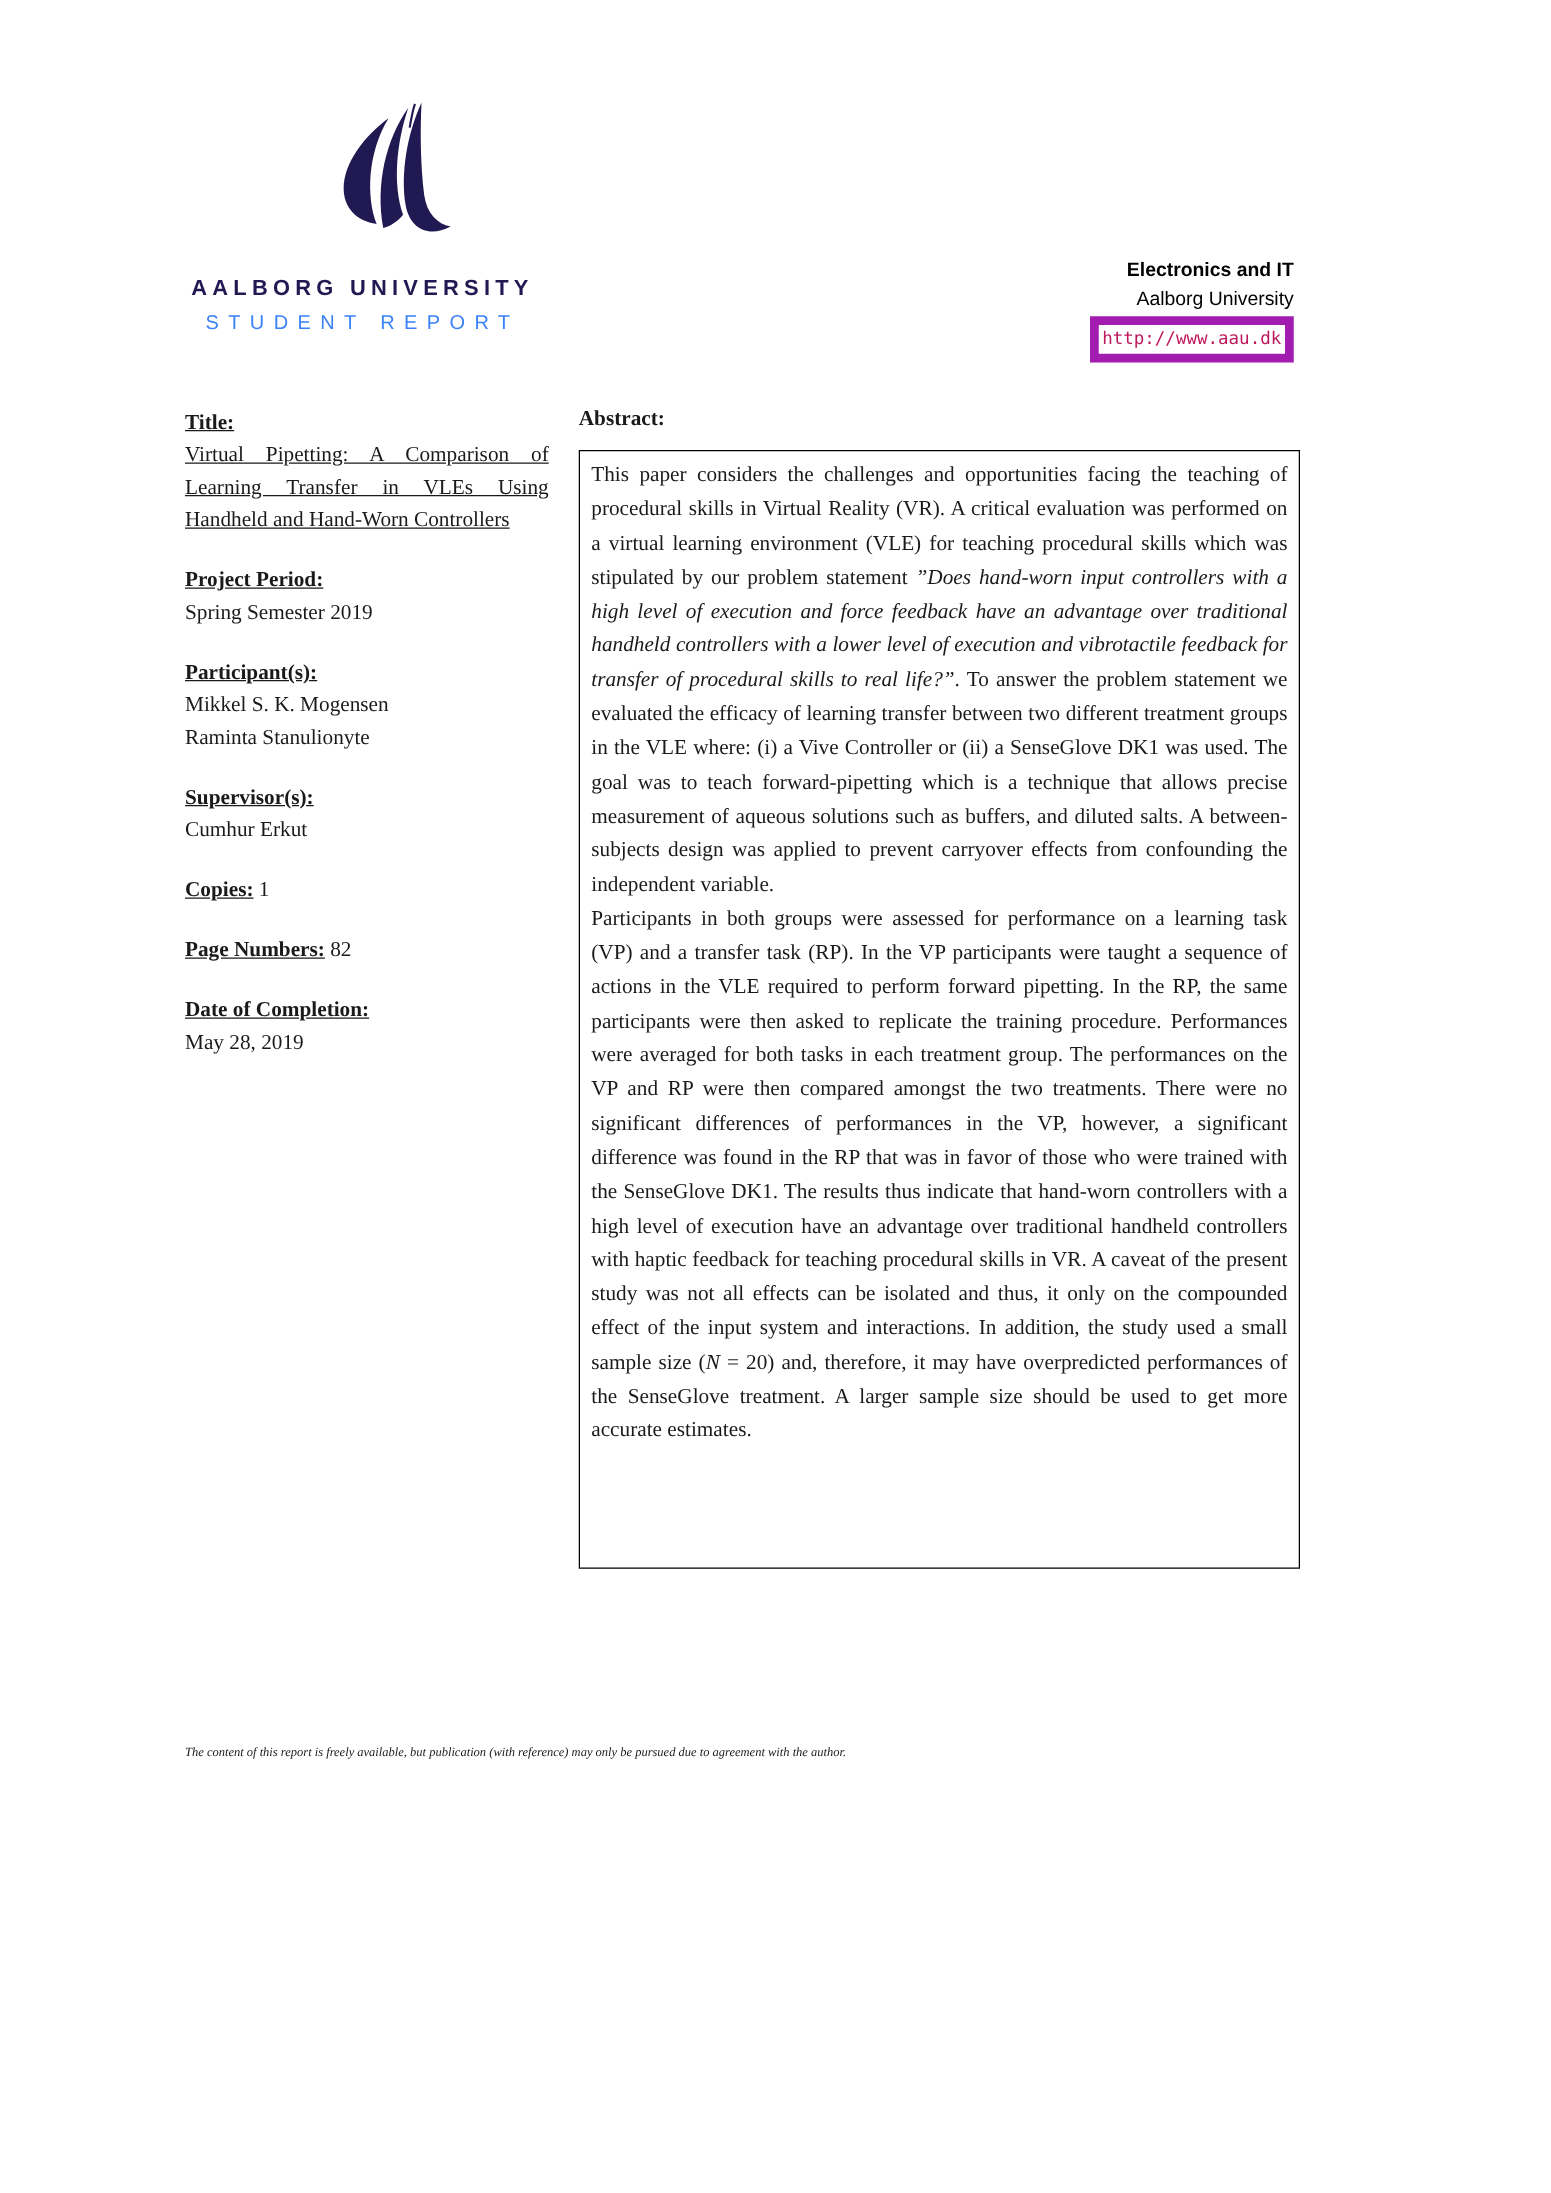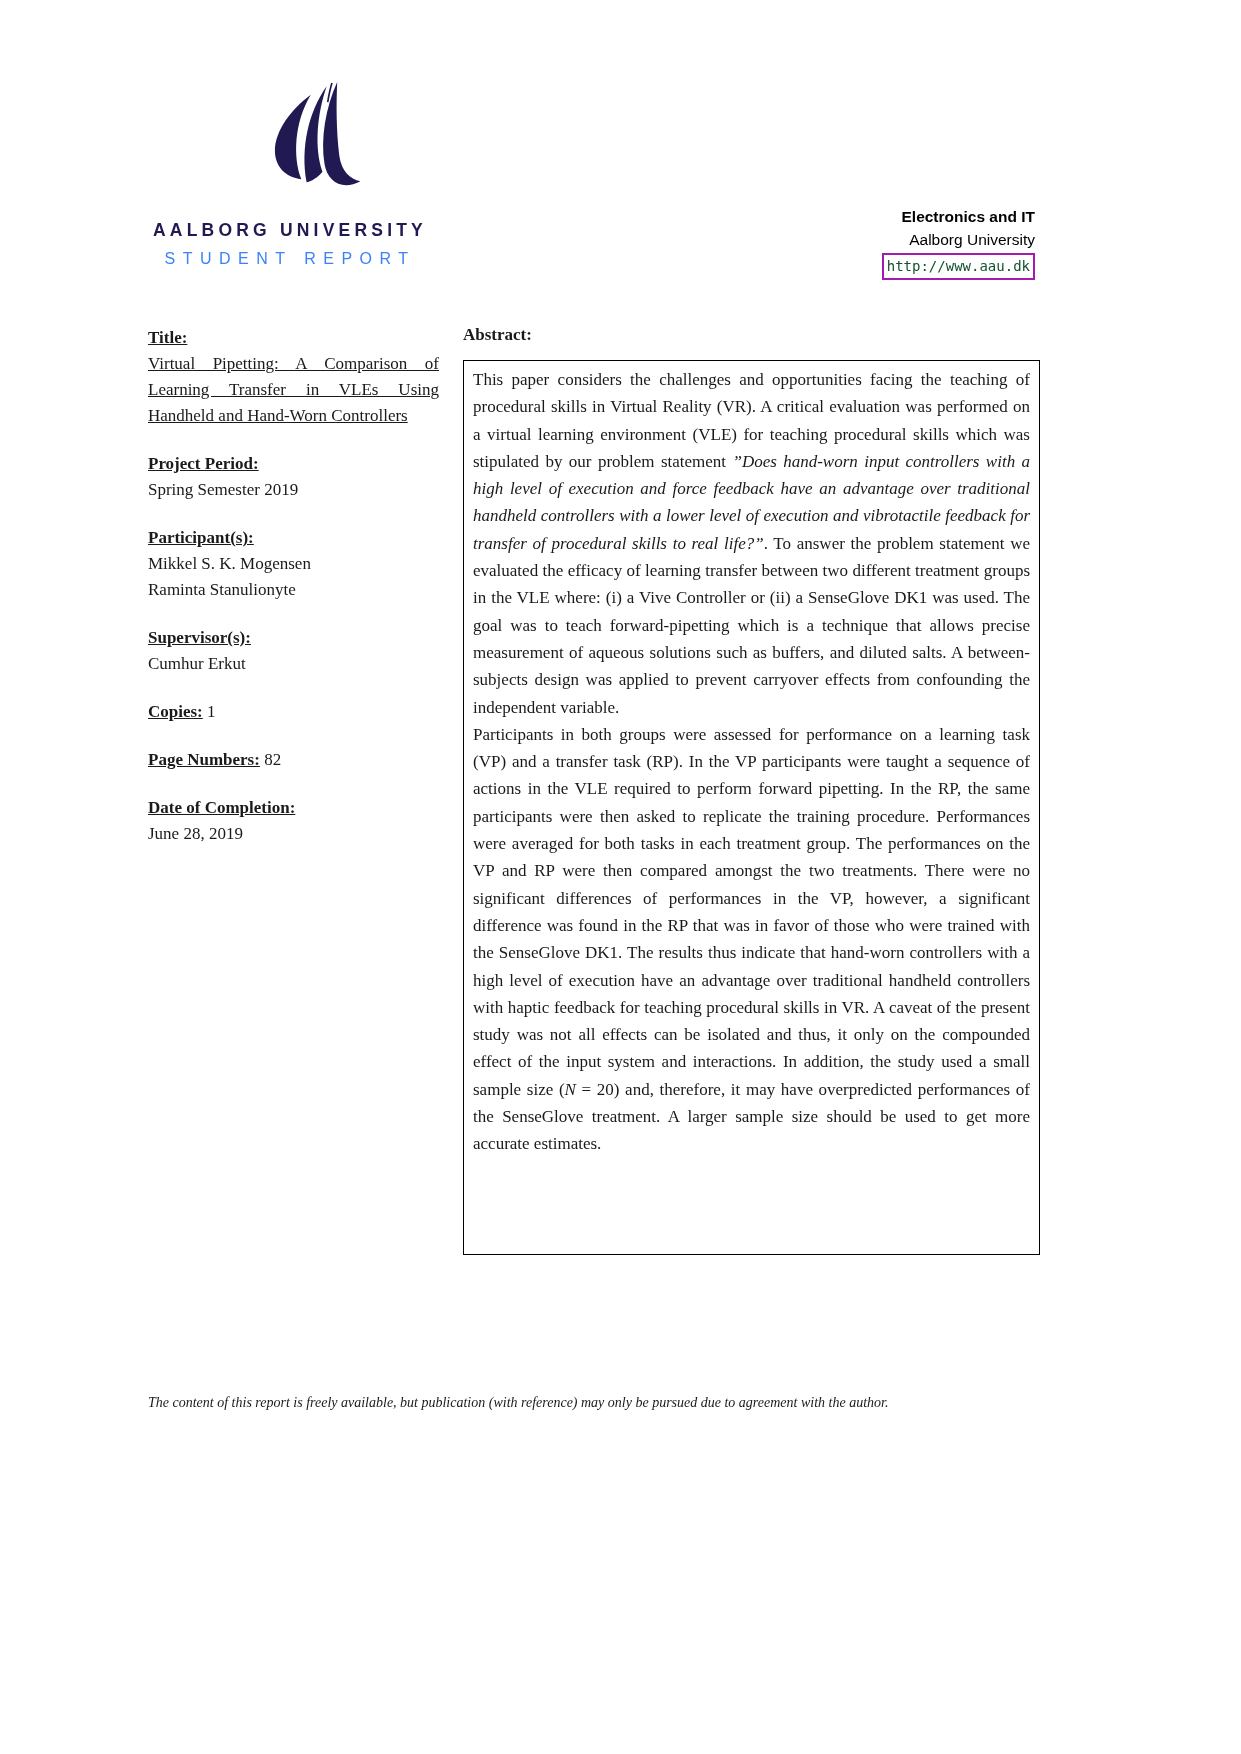--- a/index.html
+++ b/index.html
@@ -24,23 +24,23 @@
   }
 
   
   .header-right {
     position:absolute; top:205px; right:206px; text-align:right;
     font-family:"Liberation Sans","DejaVu Sans",sans-serif; font-size:15.5px;
     line-height:23px; color:#000;
   }
   .header-right .dept { font-weight:bold; }
   .url-box {
-    display:inline-block; border:2px solid #a21caf; padding:0 3px; margin-top:2px;
+    display:inline-block; border:7px solid #a21caf; padding:0 3px; margin-top:2px;
     font-family:"DejaVu Sans Mono","Liberation Mono",monospace; font-size:14px;
-    color:#14532d; text-decoration:none; cursor:pointer;text-align:right;
+    color:#be185d; text-decoration:none; cursor:pointer;text-align:right;
   }
 
   
   .left-col {
     position:absolute; left:148px; top:325px; width:291px;
     font-size:17px; line-height:26px;
   }
   .left-col .section { margin-bottom:22px; }
   .label { font-weight:bold;text-decoration:underline; }
   .justify { text-align:justify;text-decoration:underline; }
@@ -52,21 +52,21 @@
     border:1.4px solid #000; padding:5px 9px 2px 9px;
     text-align:justify; font-size:17px; line-height:27.3px; min-height:895px;
     box-sizing:border-box;
   }
   .abs-box p { margin:0; }
   .it { font-style:italic; }
 
   
   .footer {
     position:absolute; left:148px; top:1388px; width:762px;
-    font-style:italic; font-size:14px; line-height:30px; text-align:justify;
+    font-style:italic; font-size:10px; line-height:30px; text-align:justify;
   }
 </style>
 </head>
 <body>
 
 <div class="page">
 
   <svg class="logo-swoosh" viewBox="0 0 110 125" xmlns="http://www.w3.org/2000/svg" aria-hidden="true">
     <g fill="#211a52">
       <path d="M52,12 C34,25 18,46 18,65 C18,80 28,90 43,92 C35,72 36,38 52,12 Z"></path>
@@ -105,21 +105,21 @@
     <div class="section">
       <span class="label">Copies:</span>
       <span>1</span>
     </div>
     <div class="section">
       <span class="label">Page Numbers:</span>
       <span>82</span>
     </div>
     <div class="section">
       <div class="label">Date of Completion:</div>
-      <div>June 28, 2019</div>
+      <div>May 28, 2019</div>
     </div>
   </div>
 
   <div class="abs-col">
     <div class="abs-label">Abstract:</div>
     <div class="abs-box">
       <p><span>This paper considers the challenges and opportunities facing the teaching of procedural skills in Virtual Reality (VR). A critical evaluation was performed on a virtual learning environment (VLE) for teaching procedural skills which was stipulated by our problem statement </span><span class="it">”Does hand-worn input controllers with a high level of execution and force feedback have an advantage over traditional handheld controllers with a lower level of execution and vibrotactile feedback for transfer of procedural skills to real life?”</span><span>. To answer the problem statement we evaluated the efficacy of learning transfer between two different treatment groups in the VLE where: (i) a Vive Controller or (ii) a SenseGlove DK1 was used. The goal was to teach forward-pipetting which is a technique that allows precise measurement of aqueous solutions such as buffers, and diluted salts. A between-subjects design was applied to prevent carryover effects from confounding the independent variable.</span></p>
       <p><span>Participants in both groups were assessed for performance on a learning task (VP) and a transfer task (RP). In the VP participants were taught a sequence of actions in the VLE required to perform forward pipetting. In the RP, the same participants were then asked to replicate the training procedure. Performances were averaged for both tasks in each treatment group. The performances on the VP and RP were then compared amongst the two treatments. There were no significant differences of performances in the VP, however, a significant difference was found in the RP that was in favor of those who were trained with the SenseGlove DK1. The results thus indicate that hand-worn controllers with a high level of execution have an advantage over traditional handheld controllers with haptic feedback for teaching procedural skills in VR. A caveat of the present study was not all effects can be isolated and thus, it only on the compounded effect of the input system and interactions. In addition, the study used a small sample size (</span><span class="it">N</span><span> = 20) and, therefore, it may have overpredicted performances of the SenseGlove treatment. A larger sample size should be used to get more accurate estimates.</span></p>
     </div>
   </div>

